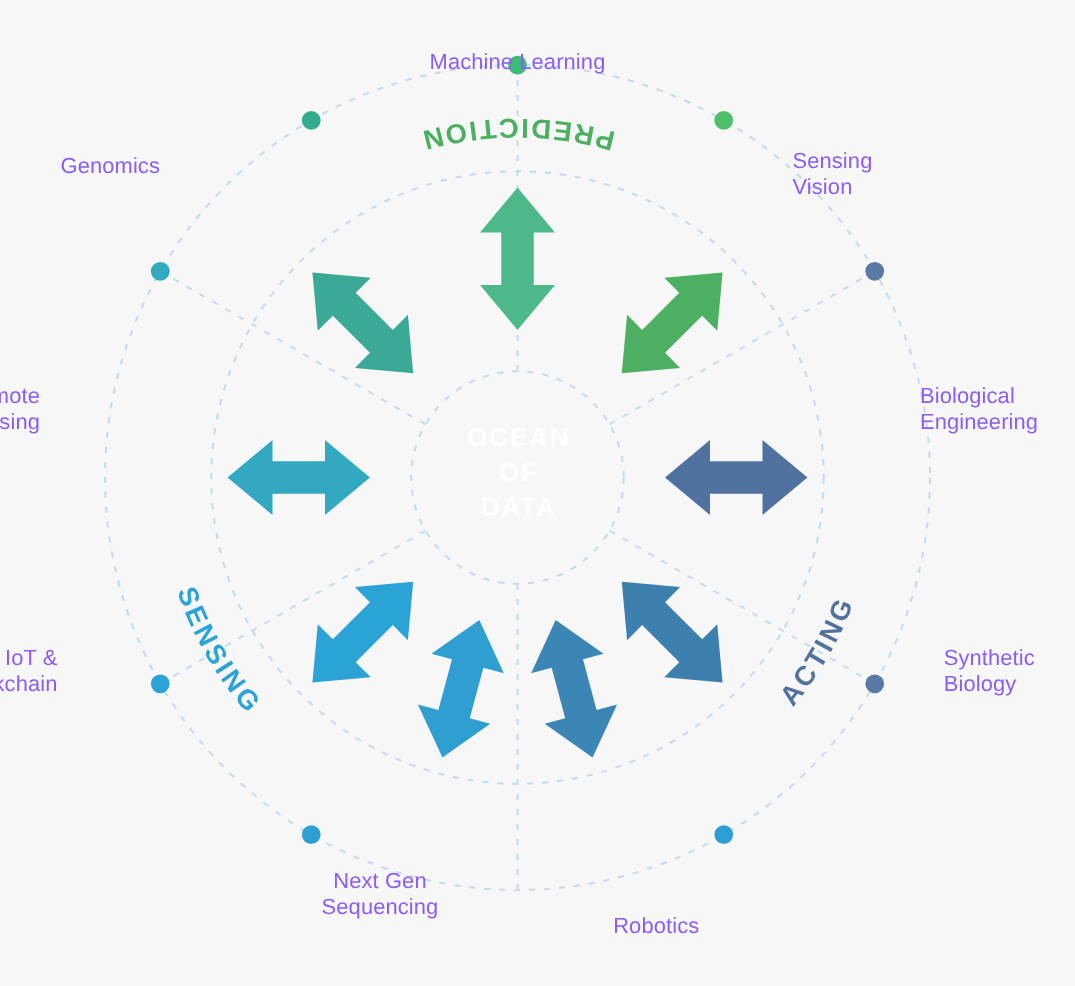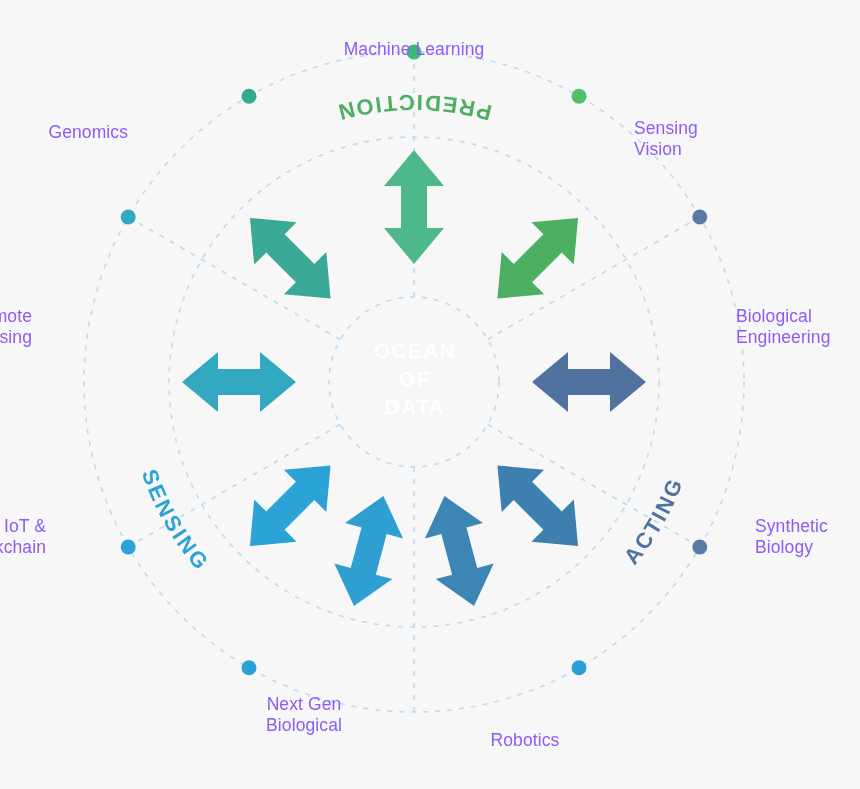--- a/index.html
+++ b/index.html
@@ -133,21 +133,21 @@
   <div id="node-labels">
       <div class="node-label lbl-center" style="left: 304px; width: 220px; top: 39px;">Machine Learning</div>
       <div class="node-label lbl-right" style="left: 634px; width: 150px; top: 118px;">Sensing
 Vision</div>
       <div class="node-label lbl-right" style="left: 736px; width: 150px; top: 306px;">Biological
 Engineering</div>
       <div class="node-label lbl-right" style="left: 719px; width: 150px; top: 516px; margin-left: 36px;">Synthetic
 Biology</div>
       <div class="node-label lbl-center" style="left: 415px; width: 220px; top: 694px; margin-top: 36px;">Robotics</div>
       <div class="node-label lbl-center" style="left: 194px; width: 220px; top: 694px;">Next Gen
-Biological</div>
+Sequencing</div>
       <div class="node-label lbl-left" style="left: -74px; width: 120px; top: 516px;">IoT &amp;
 Blockchain</div>
       <div class="node-label lbl-left" style="left: -88px; width: 120px; top: 306px;">Remote
 Sensing</div>
       <div class="node-label lbl-left" style="left: 8px; width: 120px; top: 122px;">Genomics</div>
     </div>
 
 </div>
 
 </body></html>

